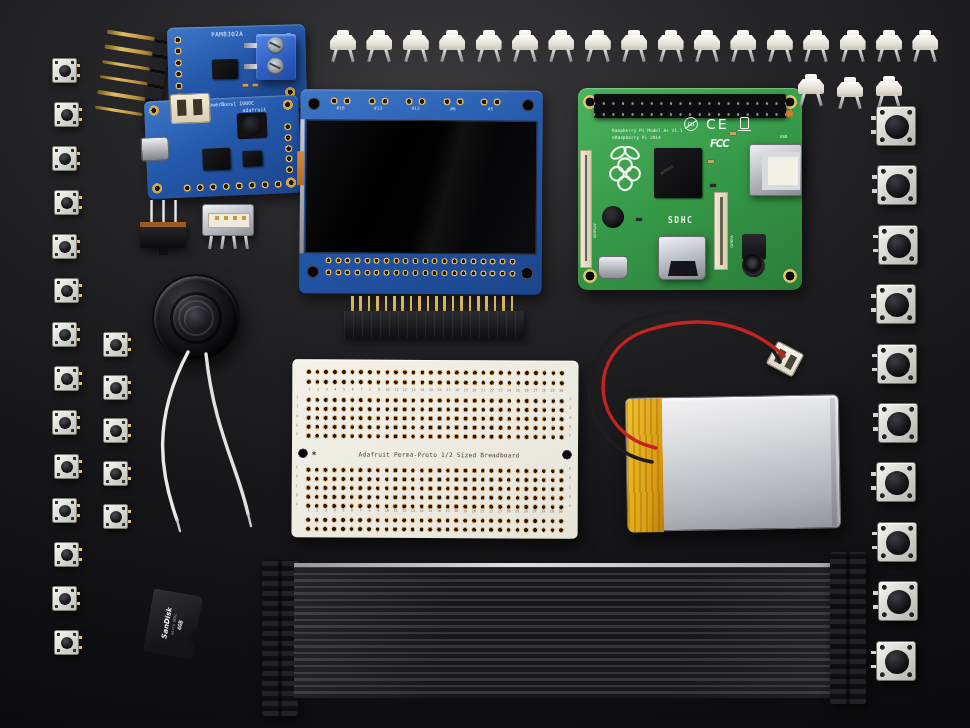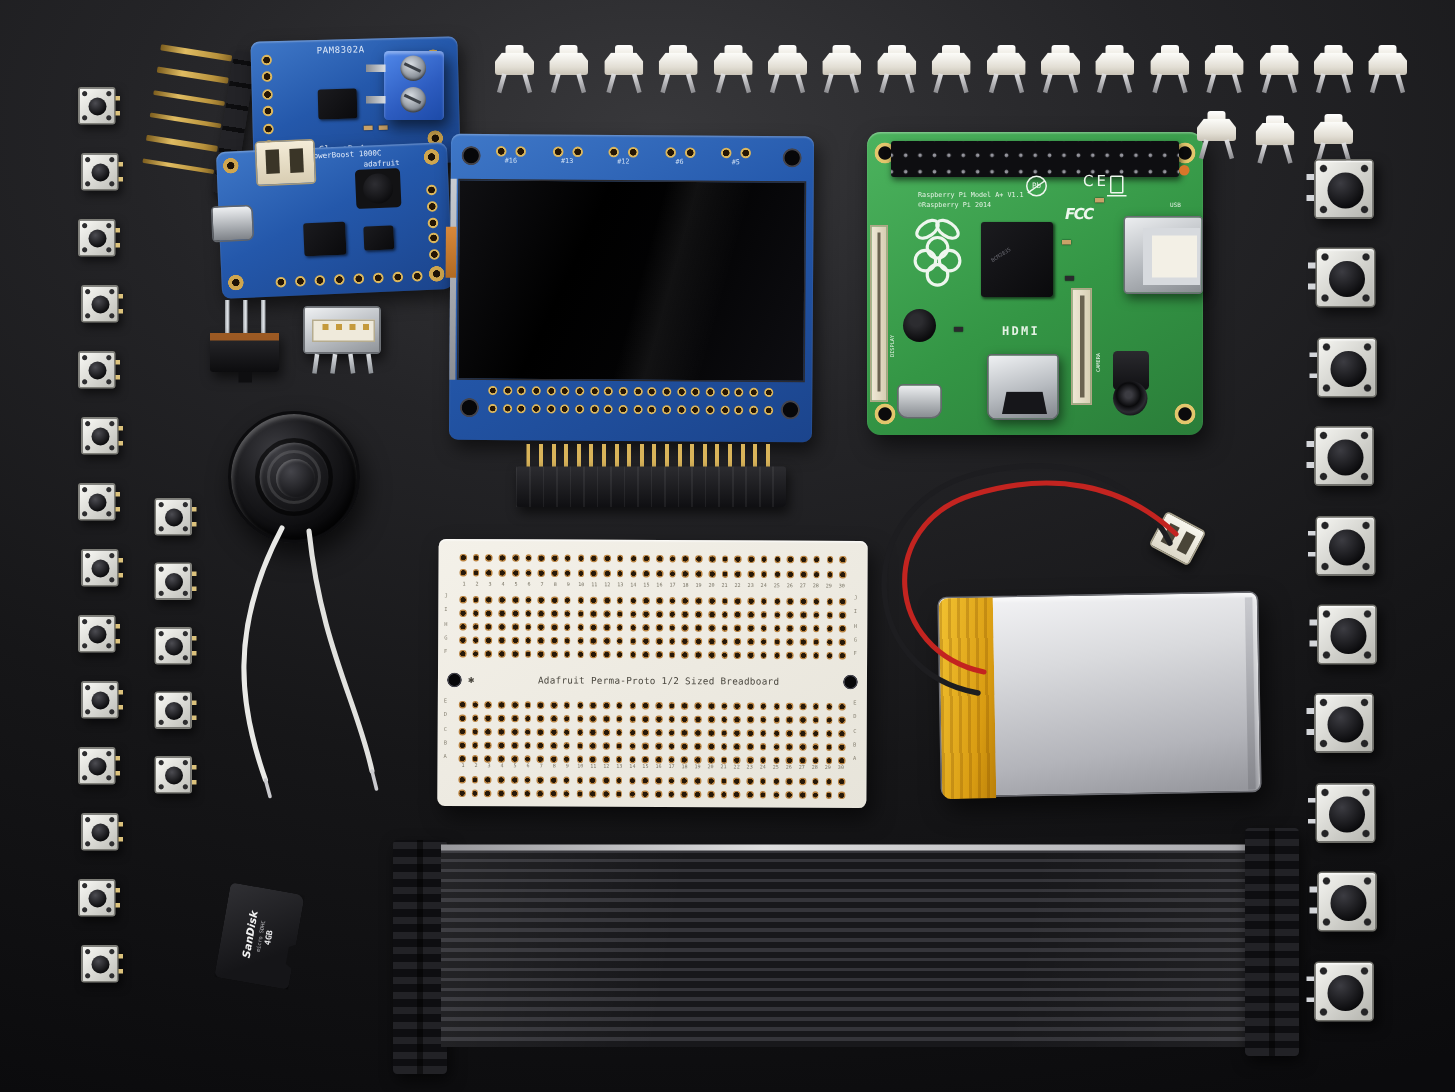--- a/index.html
+++ b/index.html
@@ -121,21 +121,21 @@
   #pi-gpio{left:16px;top:6px;width:192px;height:24px;border-radius:2px;background-color:#0e0e11;
     background-image:radial-gradient(circle,#94949c 1px,transparent 1.5px);background-size:9.6px 11px;background-position:5px 4px;
     box-shadow:1px 2px 4px rgba(0,0,0,.6);}
   .pihole{width:14px;height:14px;border-radius:50%;
     background:radial-gradient(circle,#0b0b0c 42%,#e3c66c 48% 68%,rgba(0,0,0,0) 74%);}
   .pi-model{left:34px;top:40px;font-size:4.5px;}
   .pi-copy{left:34px;top:47px;font-size:4.5px;}
   .pi-pb{left:106px;top:29px;width:14px;height:14px;border:1.2px solid #eef6ee;border-radius:50%;
     font-size:5px;color:#eef6ee;text-align:center;line-height:12px;}
   .pi-pb::after{content:"";position:absolute;left:-1px;top:6px;width:14px;height:1.2px;background:#eef6ee;transform:rotate(-35deg);}
-  .pi-ce{left:128px;top:28px;font-size:10px;color:#eef6ee;letter-spacing:2px;font-family:"DejaVu Sans",sans-serif;margin-left:16px;}
+  .pi-ce{left:128px;top:28px;font-size:14px;color:#eef6ee;letter-spacing:2px;font-family:"DejaVu Sans",sans-serif;}
   .weee{left:162px;top:29px;width:9px;height:12px;border:1.2px solid #eef6ee;border-radius:1px;}
   .weee::after{content:"";position:absolute;left:-3px;bottom:-3px;width:13px;height:1.2px;background:#eef6ee;}
   .pi-fcc{left:132px;top:50px;font-size:10px;font-weight:bold;color:#eef6ee;letter-spacing:-1px;
     font-family:"DejaVu Sans",sans-serif;font-style:italic;}
   .pi-usb-lbl{left:202px;top:46px;font-size:4px;}
   #pi-logo{left:28px;top:56px;}
   #pi-soc{left:76px;top:60px;width:48px;height:50px;}
   #pi-soc span{left:6px;top:20px;font-size:3.5px;color:#6a6a72;transform:rotate(-32deg);}
   #pi-usb{left:171px;top:56px;width:53px;height:52px;border-radius:3px;border:1px solid #6a6e73;
     background:linear-gradient(160deg,#eceef0,#b4b8bd 55%,#888c91);box-shadow:2px 3px 7px rgba(0,0,0,.5);}
@@ -486,21 +486,21 @@
       <span>BCM2835</span>
     </div>
     <div id="pi-usb">
       <div class="tongue"></div>
       <div class="tongue2"></div>
     </div>
     <div id="pi-disp"></div>
     <span class="pi-disp-lbl silk-g">DISPLAY</span>
     <div id="pi-ind"></div>
     <div id="pi-musb"></div>
-    <span class="pi-hdmi-lbl silk-g">HDMI</span>
+    <span class="pi-hdmi-lbl silk-g">SDHC</span>
     <div id="pi-hdmi"></div>
     <div id="pi-cam"></div>
     <span class="pi-cam-lbl silk-g">CAMERA</span>
     <div id="pi-audio"></div>
     <div id="pi-aring"></div>
     <span class="pi-orange"></span>
     <span class="smd" style="left:152px;top:44px;"></span>
     <span class="smd" style="left:130px;top:72px;"></span>
     <span class="smd" style="left:58px;top:130px;background:#2a2a2e;"></span>
     <span class="smd" style="left:132px;top:96px;background:#2a2a2e;"></span>

